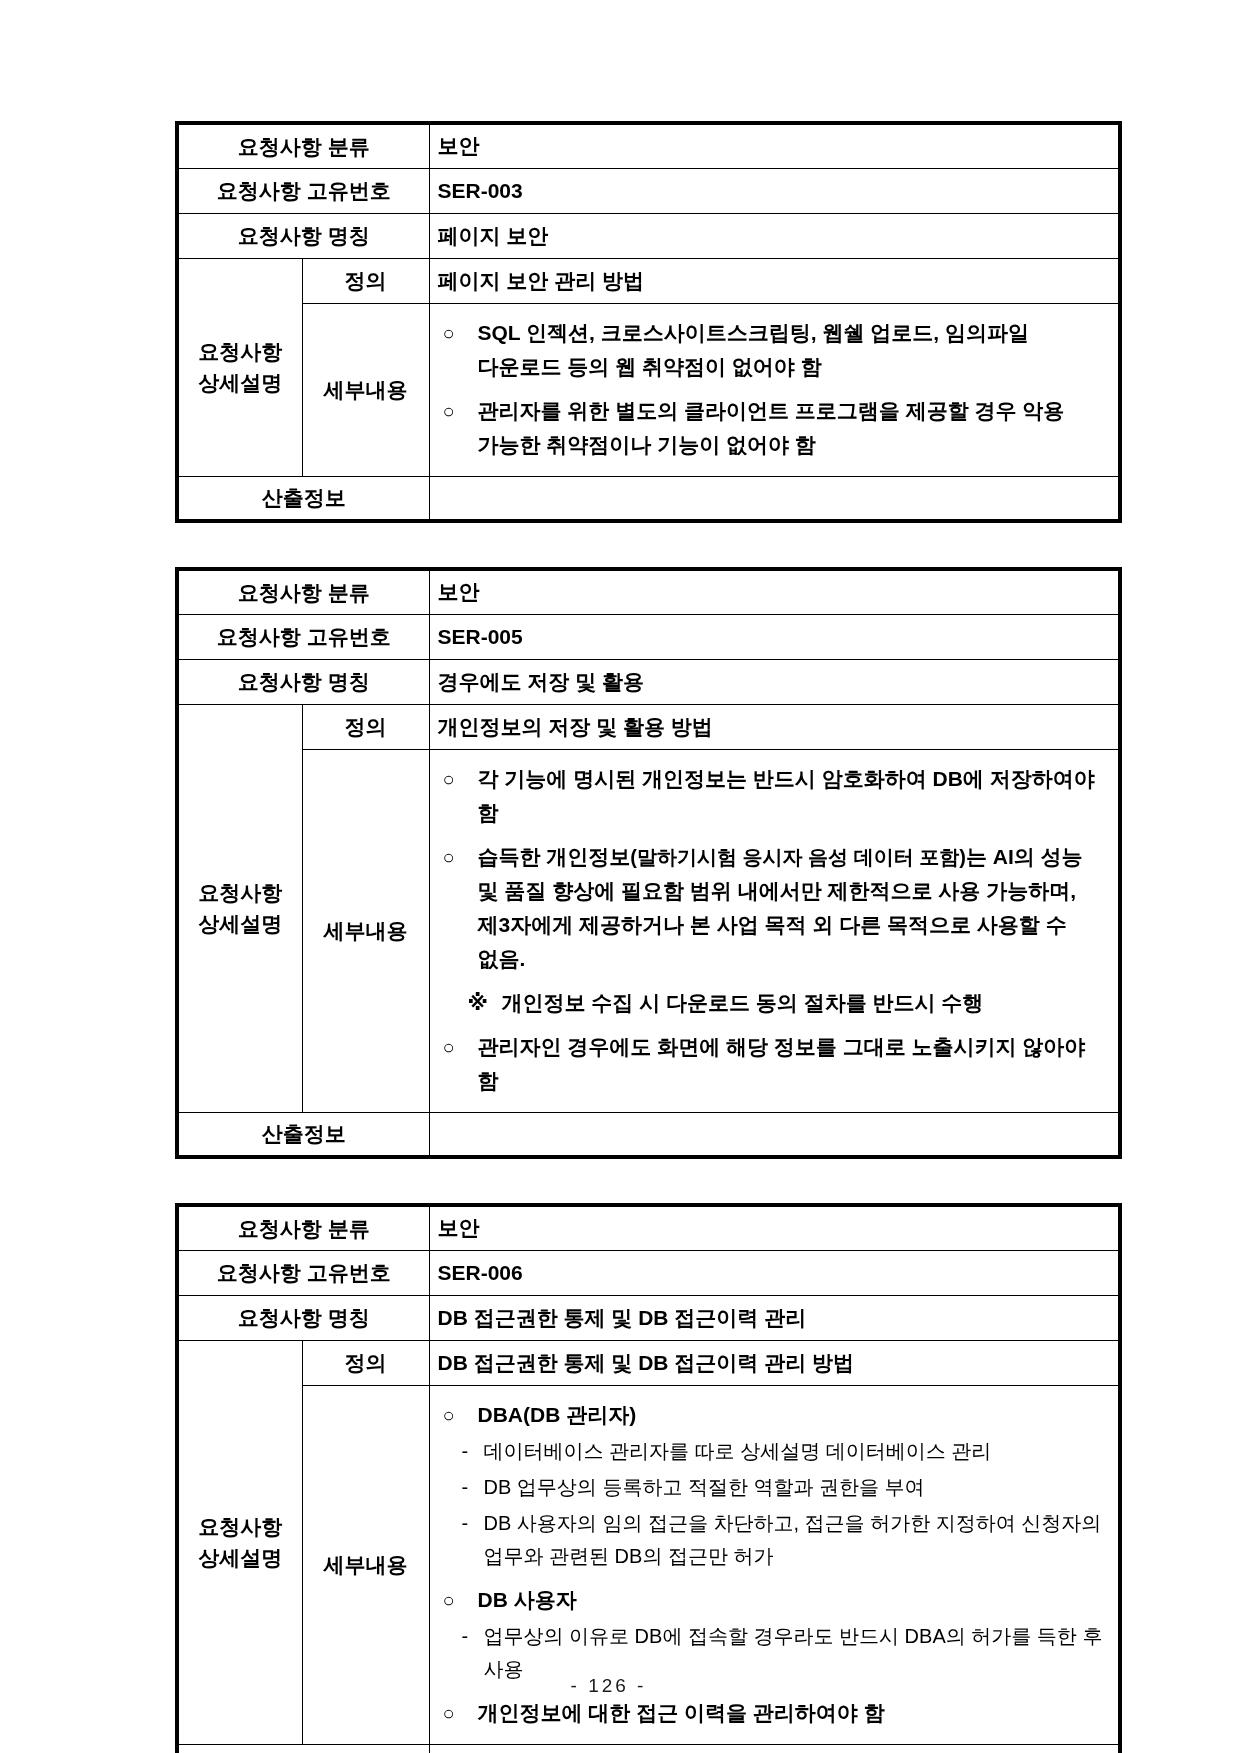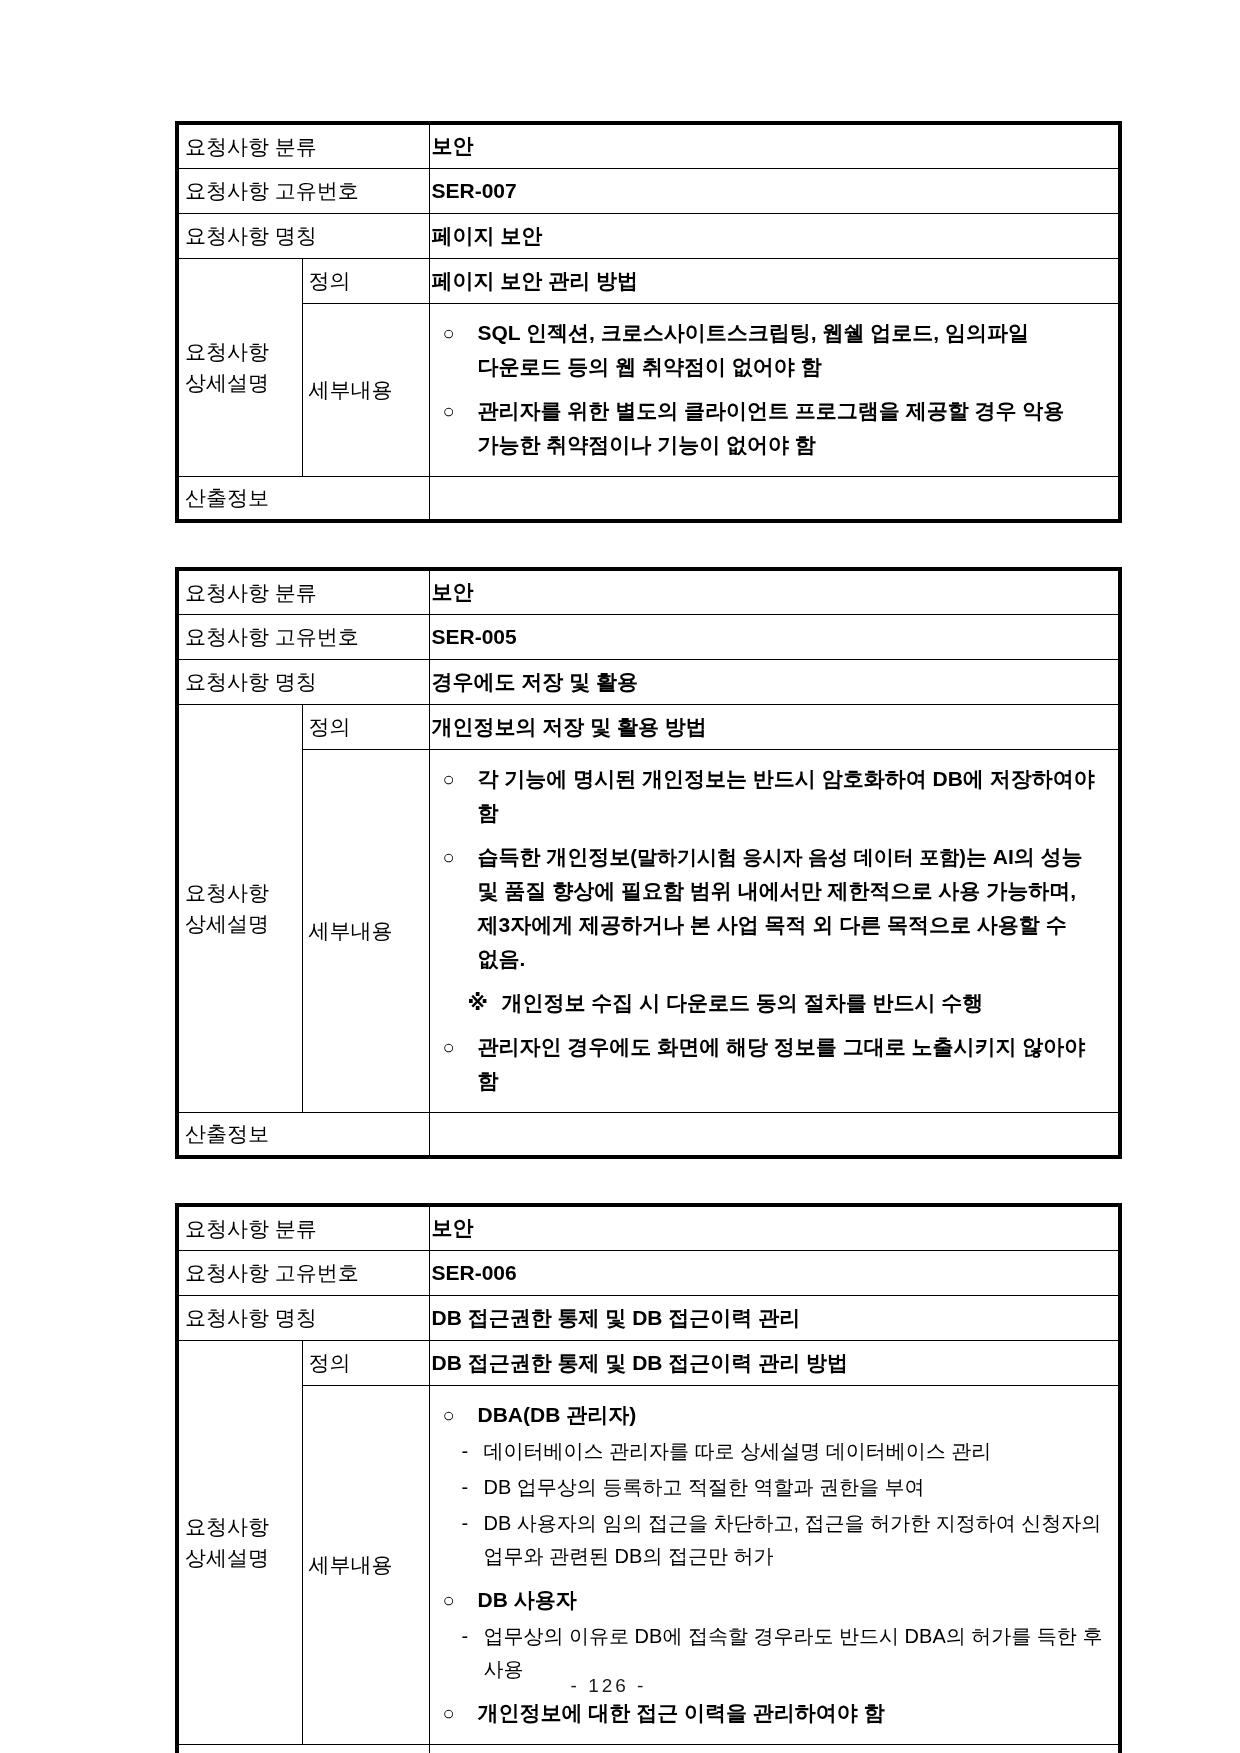--- a/index.html
+++ b/index.html
@@ -17,26 +17,26 @@
     margin-bottom:44px; border:4px solid #000;
   }
   col.c1 { width:125px; }
   col.c2 { width:127px; }
   col.c3 { width:691px; }
   td {
     border:1.5px solid #000; vertical-align:middle;
   }
   tr.r { height:45px; }
   td.label {
-    font-weight:normal; font-size:21px;
+    text-align:center; font-weight:bold; font-size:21px;
     padding:4px 6px; word-break:keep-all; line-height:31px;
   }
   td.value {
     font-weight:bold; font-size:21px; text-align:left;
-    padding:4px 2px; word-break:keep-all; line-height:30px;
+    padding:4px 8px; word-break:keep-all; line-height:30px;
   }
   td.details { padding:12px 14px 14px 12px; }
   .bullet {
     position:relative; padding-left:36px; font-size:21px;
     line-height:34px; margin-top:10px; word-break:keep-all;
   }
   .bullet:first-child { margin-top:0; }
   .bullet .marker { position:absolute; left:1px; top:0; }
   .bullet.circle .marker { font-size:20px; }
   .bullet.bold { font-weight:bold; }
@@ -65,21 +65,21 @@
           <col class="c2">
           <col class="c3">
         </colgroup>
     <tbody>
       <tr class="r">
         <td colspan="2" class="label">요청사항 분류</td>
         <td class="value">보안</td>
       </tr>
       <tr class="r">
         <td colspan="2" class="label">요청사항 고유번호</td>
-        <td class="value">SER-007</td>
+        <td class="value">SER-003</td>
       </tr>
       <tr class="r">
         <td colspan="2" class="label">요청사항 명칭</td>
         <td class="value">페이지 보안</td>
       </tr>
       <tr class="r">
         <td rowspan="2" class="label">요청사항 상세설명</td>
         <td class="label">정의</td>
         <td class="value">페이지 보안 관리 방법</td>
       </tr>

